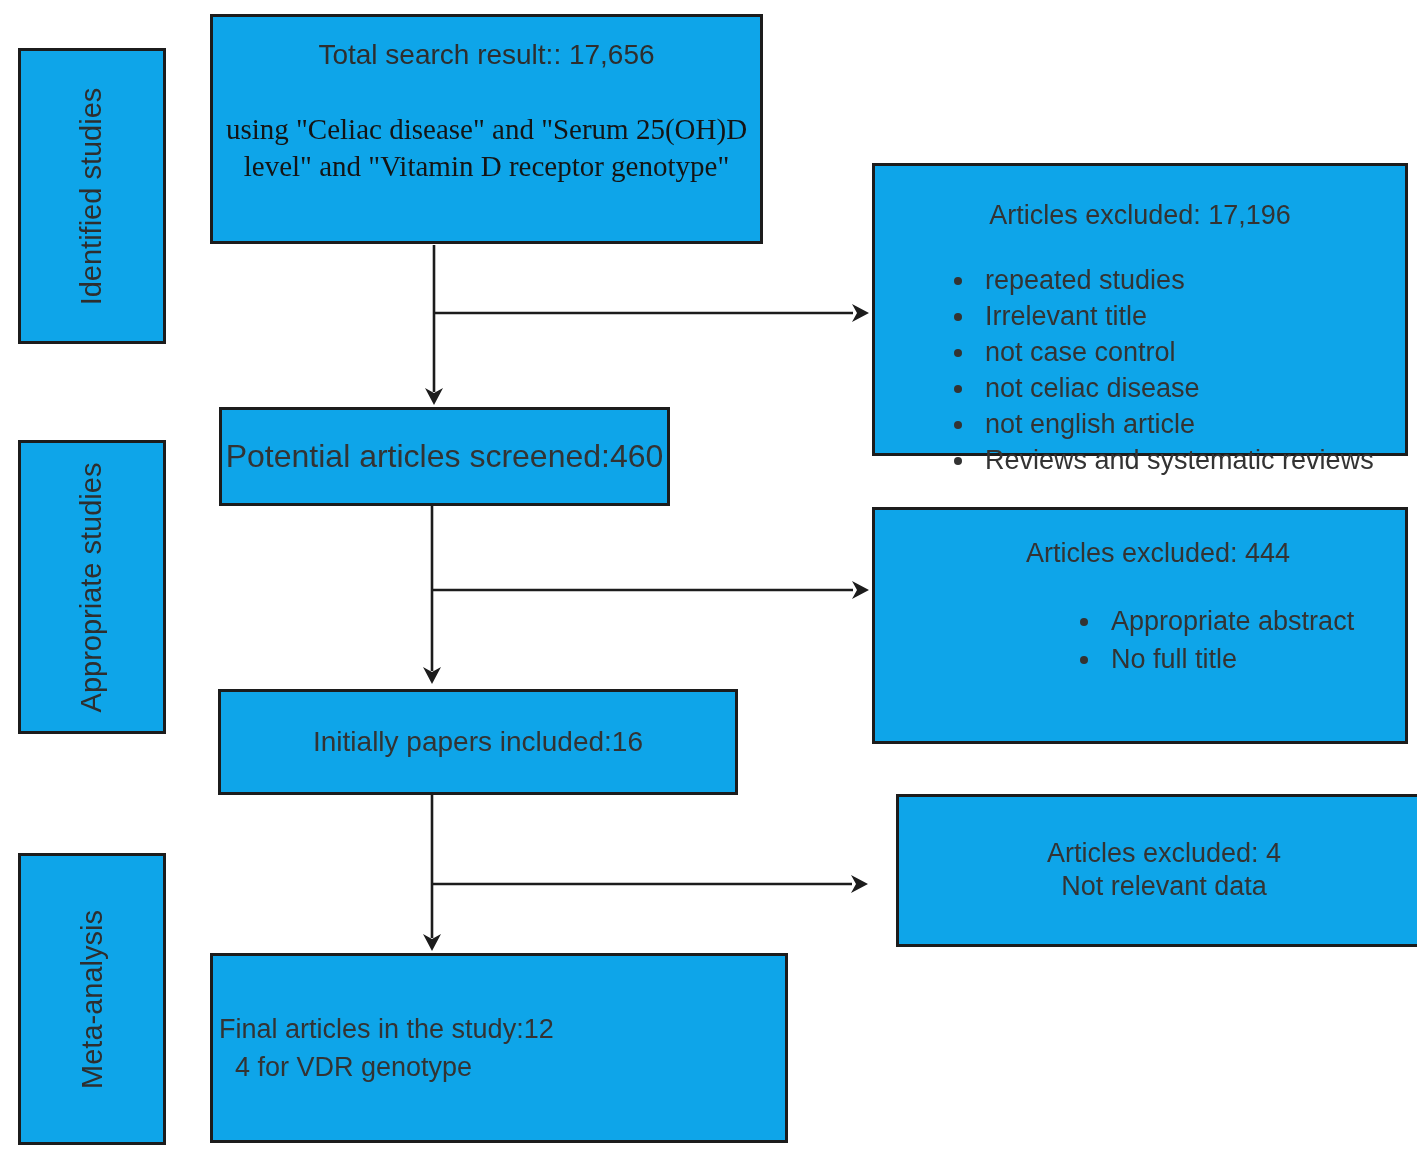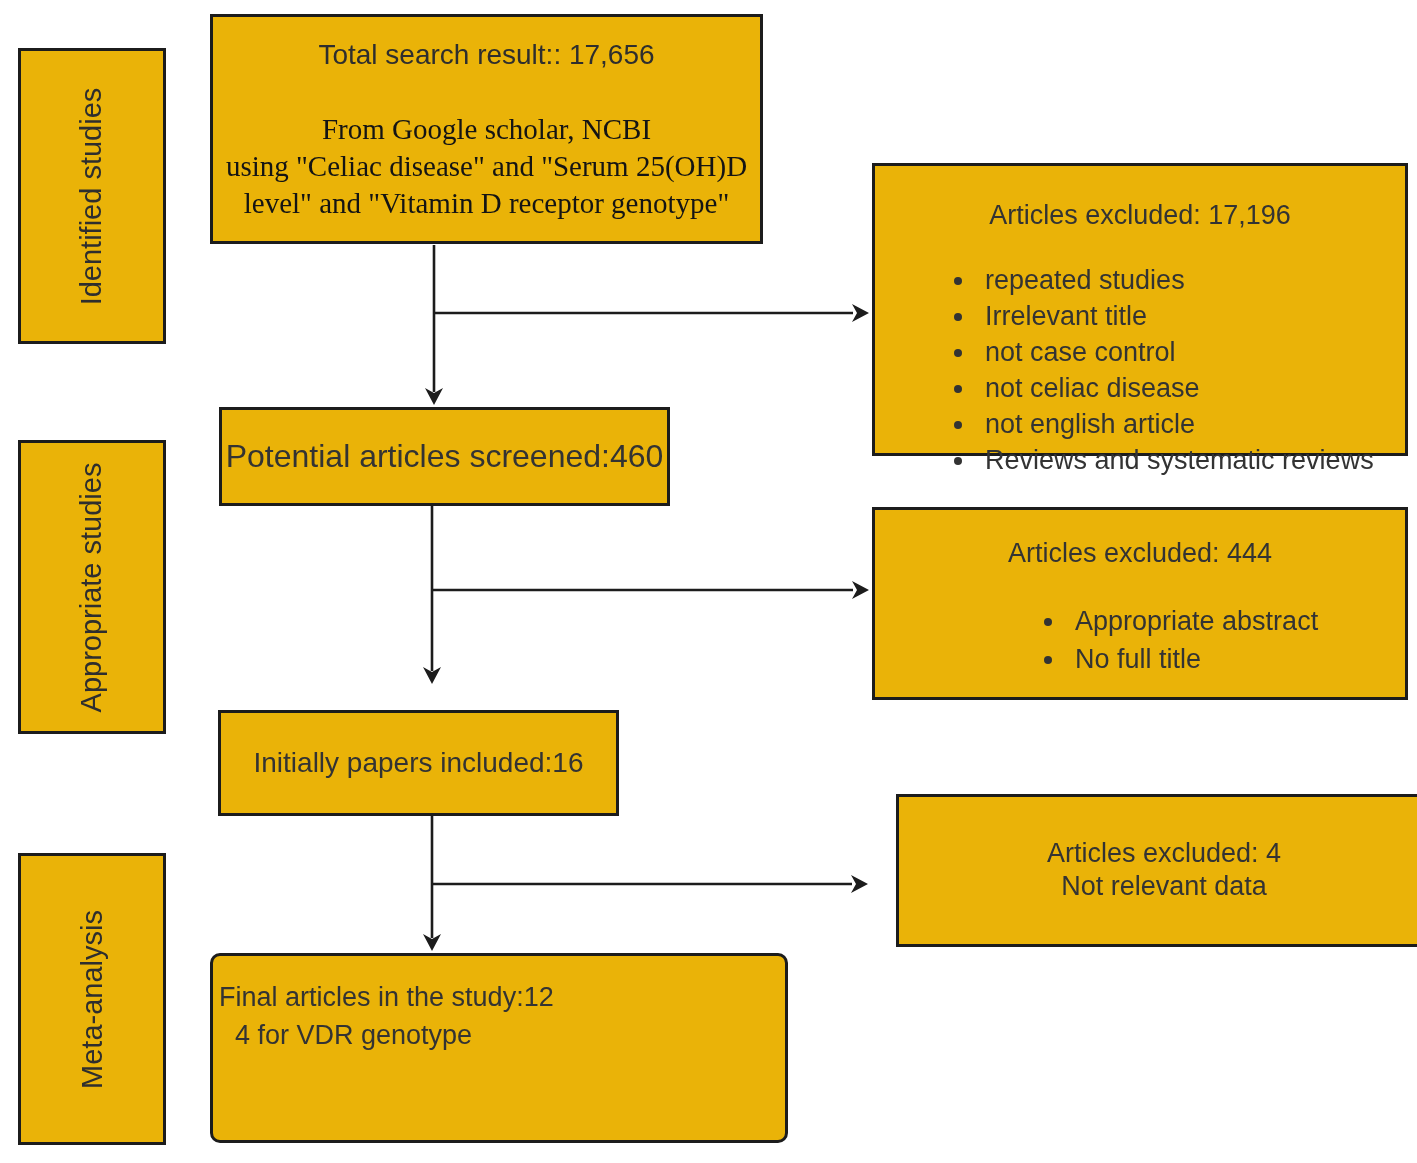--- a/index.html
+++ b/index.html
@@ -8,21 +8,21 @@
     width:1417px;height:1163px;
     background:#ffffff;
     font-family:"Liberation Sans", sans-serif;
     color:#2b2b2b;
     overflow:hidden;
   }
   
   .box{
     position:absolute;
     border:3px solid #1c1c1c;
-    background:#eab308;
+    background:#0ea5e9;
     box-sizing:border-box;
   }
   
   .stage{
     display:flex;align-items:center;justify-content:center;
     left:18px;width:148px;
   }
   .stage span{
     transform:rotate(-90deg);
     white-space:nowrap;
@@ -50,37 +50,36 @@
     line-height:37px;
   }
   .search-sources span{display:block;}
 
   #box-screened{
     left:219px;top:407px;width:451px;height:99px;
     display:flex;align-items:center;justify-content:center;
     font-size:32px;color:#333;
   }
   #box-included{
-    left:218px;top:710px;width:401px;height:106px;
+    left:218px;top:689px;width:520px;height:106px;
     display:flex;align-items:center;justify-content:center;
     font-size:28px;color:#333;
   }
   #box-final{
     left:210px;top:953px;width:578px;height:190px;
     font-size:27px;color:#333;
     line-height:38px;
-    padding:22px 10px 0 6px;
-    border-radius:10px;
+    padding:54px 10px 0 6px;
   }
   #box-final .indent{padding-left:16px;}
 
   
   .exbox{left:872px;width:536px;font-size:27px;color:#333;}
   #ex1{top:163px;height:293px;}
-  #ex2{top:507px;height:193px;}
+  #ex2{top:507px;height:237px;padding-left:36px;}
   #ex3{top:794px;height:153px;text-align:center;margin-left:24px;}
   .ex-title{
     text-align:center;
     margin-top:32px;
     line-height:34px;
   }
   #ex2 .ex-title{margin-top:26px;}
   #ex3 .ex-title{margin-top:40px;line-height:33px;}
   .ex-list{
     margin:30px 0 0 0;
@@ -135,21 +134,20 @@
   <div class="box stage" id="stage-appropriate">
     <span>Appropriate studies</span>
   </div>
   <div class="box stage" id="stage-meta">
     <span>Meta-analysis</span>
   </div>
 
   <div class="box" id="box-search">
     <div class="search-total">Total search result:: 17,656</div>
     <div class="search-sources">
-      <span>From Google scholar, NCBI</span>
       <span>using "Celiac disease" and "Serum 25(OH)D</span>
       <span>level" and "Vitamin D receptor genotype"</span>
     </div>
   </div>
 
   <div class="box" id="box-screened">
     <span>Potential articles screened:460</span>
   </div>
 
   <div class="box" id="box-included">

